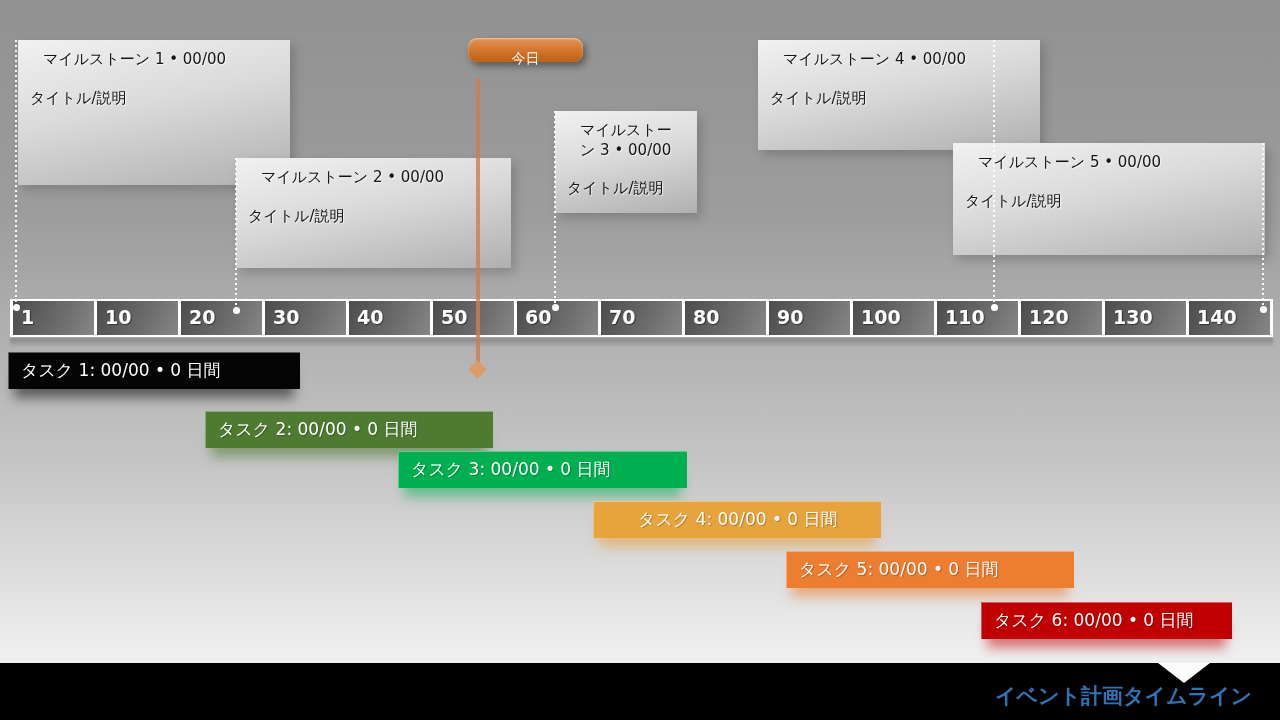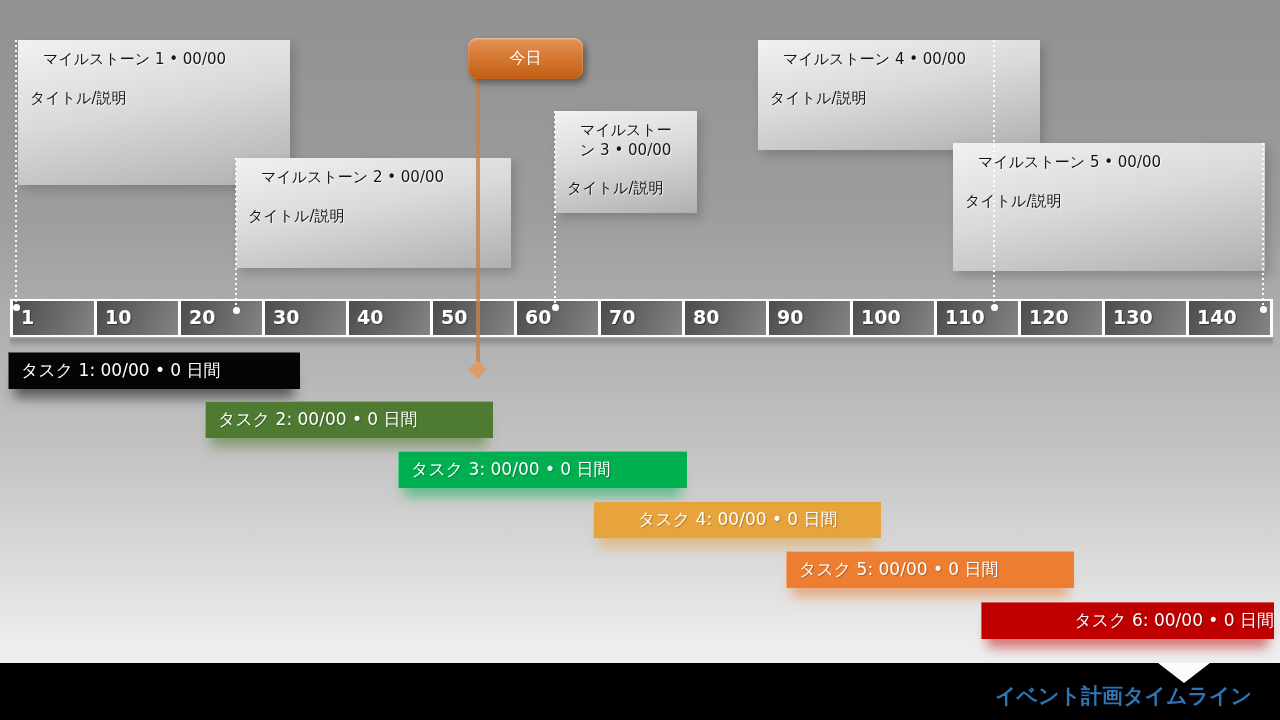--- a/index.html
+++ b/index.html
@@ -16,21 +16,21 @@
     box-shadow:4px 5px 10px rgba(0,0,0,0.18);
   }
   .ms-title{font-size:15px;color:#141414;line-height:1.3;margin:0 0 19px 13px;
     text-shadow:1px 1px 1px rgba(255,255,255,0.75);}
   .ms-desc{font-size:15px;color:#141414;line-height:1.3;
     text-shadow:1px 1px 1px rgba(255,255,255,0.75);}
   .ms1{left:18px;top:40px;width:272px;height:145px;}
   .ms2{left:236px;top:158px;width:275px;height:110px;}
   .ms3{left:555px;top:111px;width:142px;height:102px;}
   .ms4{left:758px;top:40px;width:282px;height:110px;}
-  .ms5{left:953px;top:143px;width:312px;height:128px;}
+  .ms5{left:953px;top:143px;width:312px;height:112px;}
   
   .ms-line{position:absolute;width:2px;z-index:6;opacity:.95;
     background:repeating-linear-gradient(to bottom,#ffffff 0,#ffffff 2px,transparent 2px,transparent 5px);}
   .ms1-line{left:15px;top:40px;height:264px;}
   .ms2-line{left:235px;top:158px;height:150px;}
   .ms3-line{left:554px;top:111px;height:196px;}
   .ms4-line{left:993px;top:40px;height:264px;}
   .ms5-line{left:1262px;top:143px;height:164px;}
   .ms-dot{position:absolute;width:7px;height:7px;border-radius:50%;background:#fff;z-index:7;}
   .ms1-dot{left:13px;top:304px;}
@@ -47,40 +47,40 @@
     flex:1;background:linear-gradient(115deg,#4c4c4c 0%,#6d6d6d 60%,#868686 100%);
     color:#fff;font-weight:bold;font-size:19px;line-height:32px;padding-left:8px;
     text-shadow:1px 1px 1px rgba(0,0,0,0.45);overflow:hidden;
   }
   .ruler-shadow{
     left:10px;top:338px;width:1263px;height:9px;z-index:3;filter:blur(1px);
     background:linear-gradient(to bottom,rgba(85,85,85,0.5),rgba(140,140,140,0));
   }
   
   .today-badge{
-    left:468px;top:38px;width:115px;height:41px;border-radius:9px;z-index:9;
+    left:468px;top:38px;width:115px;height:24px;border-radius:9px;z-index:9;
     background:linear-gradient(to bottom,#e2935a 0%,#d67a33 45%,#c05e12 100%);
     box-shadow:3px 4px 7px rgba(0,0,0,0.4), inset 0 1px 2px rgba(255,255,255,0.5);
-    color:#fff;font-size:16px;text-align:center;line-height:40px;
+    color:#fff;font-size:14px;text-align:center;line-height:40px;
   }
   .today-line{left:476px;top:78px;width:4px;height:287px;background:#cb7f4d;opacity:.8;z-index:8;}
   .today-diamond{left:471px;top:363px;width:13px;height:13px;background:#dd9c67;transform:rotate(45deg);z-index:8;}
   
   .task{
     position:absolute;height:37px;box-sizing:border-box;z-index:5;
     color:#fff;font-size:17px;line-height:35px;padding-left:12px;white-space:nowrap;
     border-top:1px solid rgba(255,255,255,0.35);border-left:1px solid rgba(255,255,255,0.35);
     text-shadow:1px 1px 1px rgba(0,0,0,0.25);
   }
   .t1{left:8px;top:352px;width:292px;}
-  .t2{left:205px;top:401px;width:288px;}
+  .t2{left:205px;top:411px;width:288px;}
   .t3{left:398px;top:451px;width:289px;}
   .t4{left:593px;top:501px;width:288px;}
   .t5{left:786px;top:551px;width:288px;}
-  .t6{left:981px;top:602px;width:293px;text-align:right;}
+  .t6{left:981px;top:602px;width:251px;}
   
   .footer{left:0;top:663px;width:1280px;height:57px;background:#000;z-index:10;}
   .notch{left:1158px;top:663px;width:52px;height:20px;background:#fcfcfc;
     clip-path:polygon(0 0,100% 0,50% 100%);z-index:11;}
   .slide-title{right:28px;top:682px;font-size:21px;font-weight:bold;color:#2E75B6;z-index:12;position:absolute;}
 </style>
 </head>
 <body>
 
 <div id="slide">

